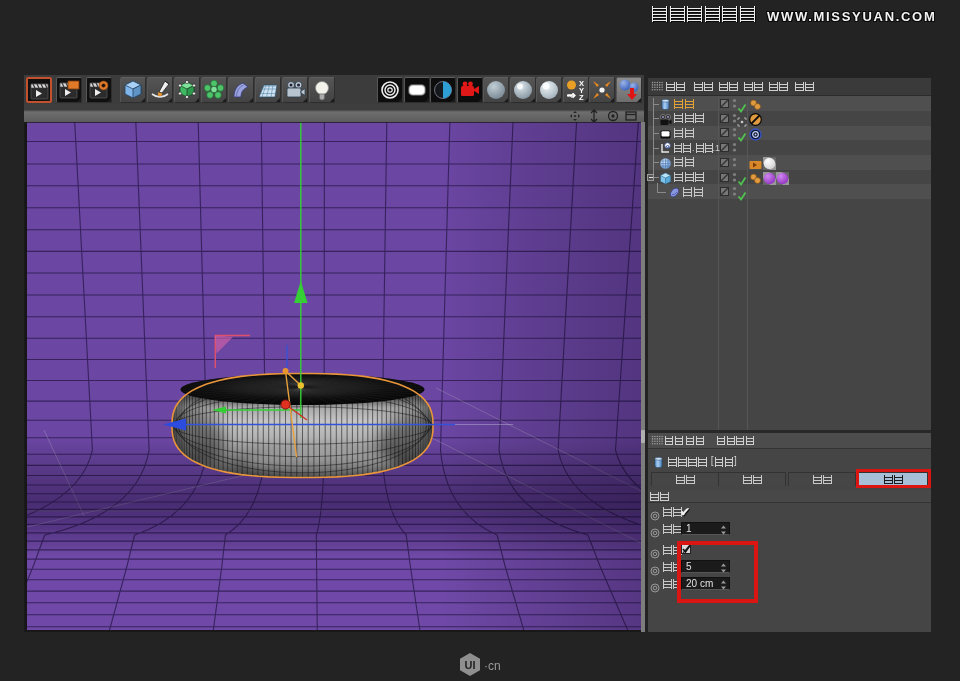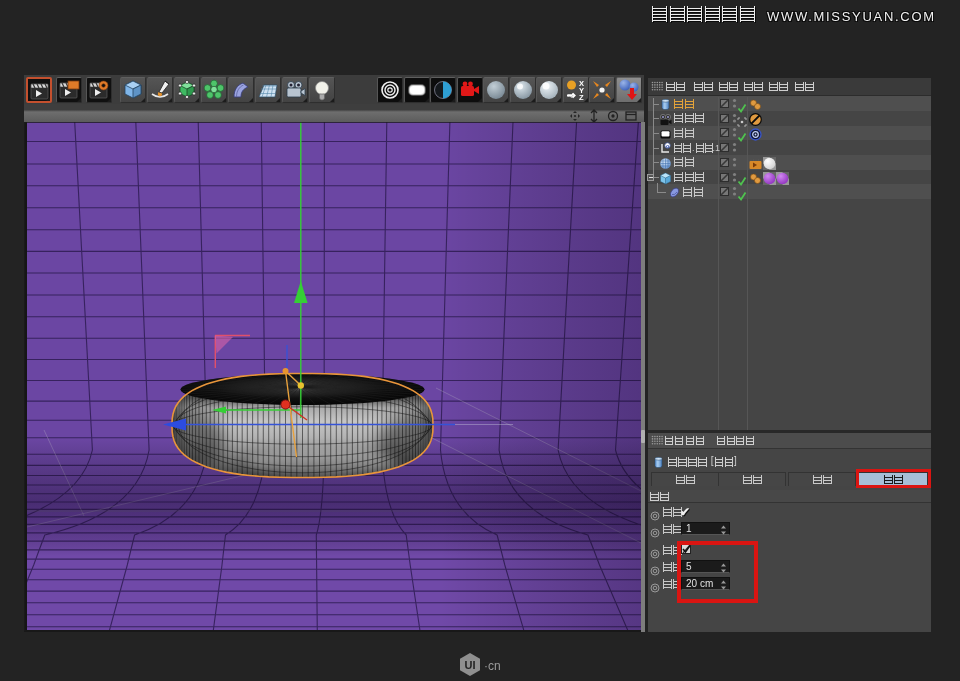--- a/index.html
+++ b/index.html
@@ -14,21 +14,21 @@
 .lbl{color:#c9c9c9;font-size:10px;line-height:10px;white-space:nowrap}
 .tile{position:absolute;top:77px;height:26px;width:26px;border:1px solid #2e2e2e;
  border-top-color:#5f5f5f;border-left-color:#565656;
  background:linear-gradient(#555,#434343);border-radius:2px}
 .tile svg{position:absolute;left:0;top:0}
 .tri{position:absolute;right:0;bottom:0;width:0;height:0;
  border-left:4px solid transparent;border-bottom:4px solid #1b1b1b}
 </style></head><body>
 
 <div class="abs" style="left:652px;top:6px;color:#ededed;filter:drop-shadow(1.5px 1.5px 0 #0a0a0a)"><span class="zh" style="width:15px;height:16px;margin-right:2.5px"></span><span class="zh" style="width:15px;height:16px;margin-right:2.5px"></span><span class="zh" style="width:15px;height:16px;margin-right:2.5px"></span><span class="zh" style="width:15px;height:16px;margin-right:2.5px"></span><span class="zh" style="width:15px;height:16px;margin-right:2.5px"></span><span class="zh" style="width:15px;height:16px;margin-right:2.5px"></span></div>
-<div class="abs" style="left:767px;top:9px;color:#f2f2f2;font-size:13px;font-weight:normal;letter-spacing:1.7px;text-shadow:1px 1px 0 #0a0a0a,-1px -1px 0 #0a0a0a,1px -1px 0 #0a0a0a,-1px 1px 0 #0a0a0a">WWW.MISSYUAN.COM</div>
+<div class="abs" style="left:767px;top:9px;color:#f2f2f2;font-size:13px;font-weight:bold;letter-spacing:1.7px;text-shadow:1px 1px 0 #0a0a0a,-1px -1px 0 #0a0a0a,1px -1px 0 #0a0a0a,-1px 1px 0 #0a0a0a">WWW.MISSYUAN.COM</div>
 <div class="abs" style="left:24px;top:75px;width:620px;height:30px;background:#3c3c3c"></div>
 <div class="tile" style="left:26px;background:#101010;border:2px solid #c4502e;">
     <svg width="24" height="24" viewBox="0 0 24 24">
       <rect x="3" y="5" width="17" height="15" rx="1" fill="#2b2b2b" stroke="#555" stroke-width=".8"></rect>
       <rect x="3" y="5" width="17" height="4" fill="#d8d8d8"></rect>
       <path d="M3 5h17v4H3z" fill="none" stroke="#333" stroke-width=".6"></path>
       <path d="M5 5l2 4M9 5l2 4M13 5l2 4M17 5l2 4" stroke="#333" stroke-width="1.2"></path>
       <path d="M8 11l6 3.5-6 3.5z" fill="#eee"></path>
     </svg>
     <i class="tri"></i>

